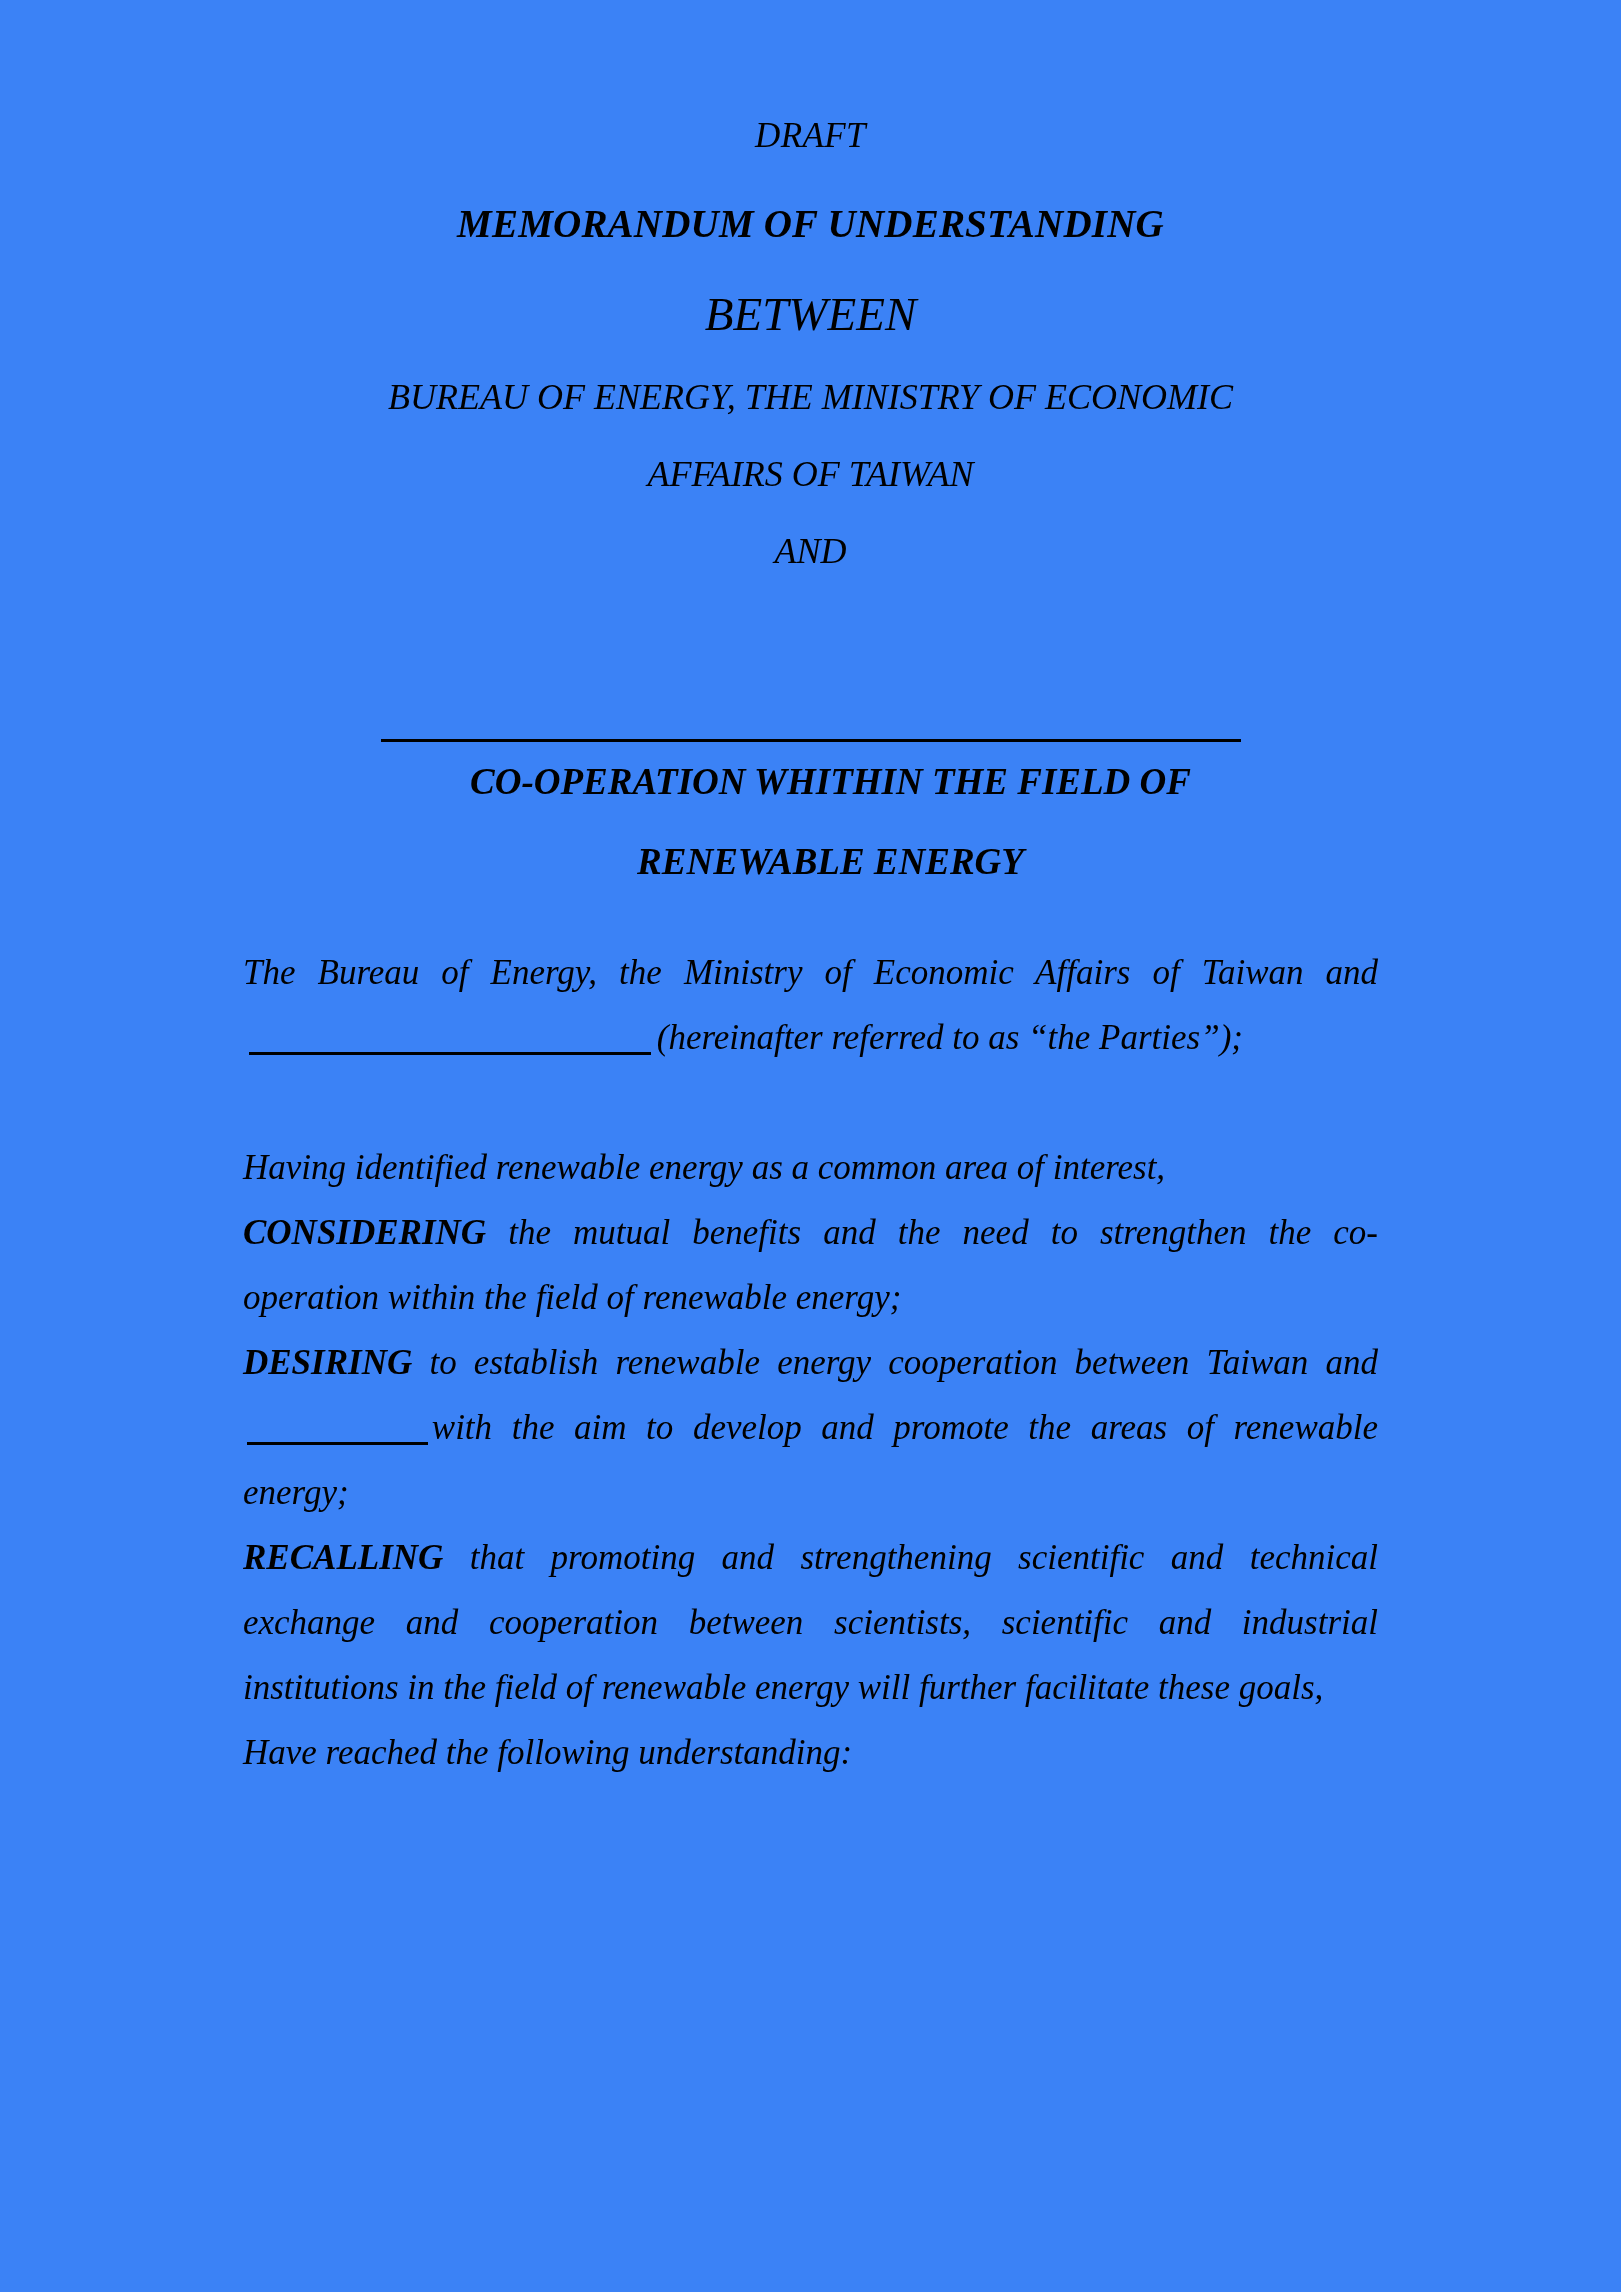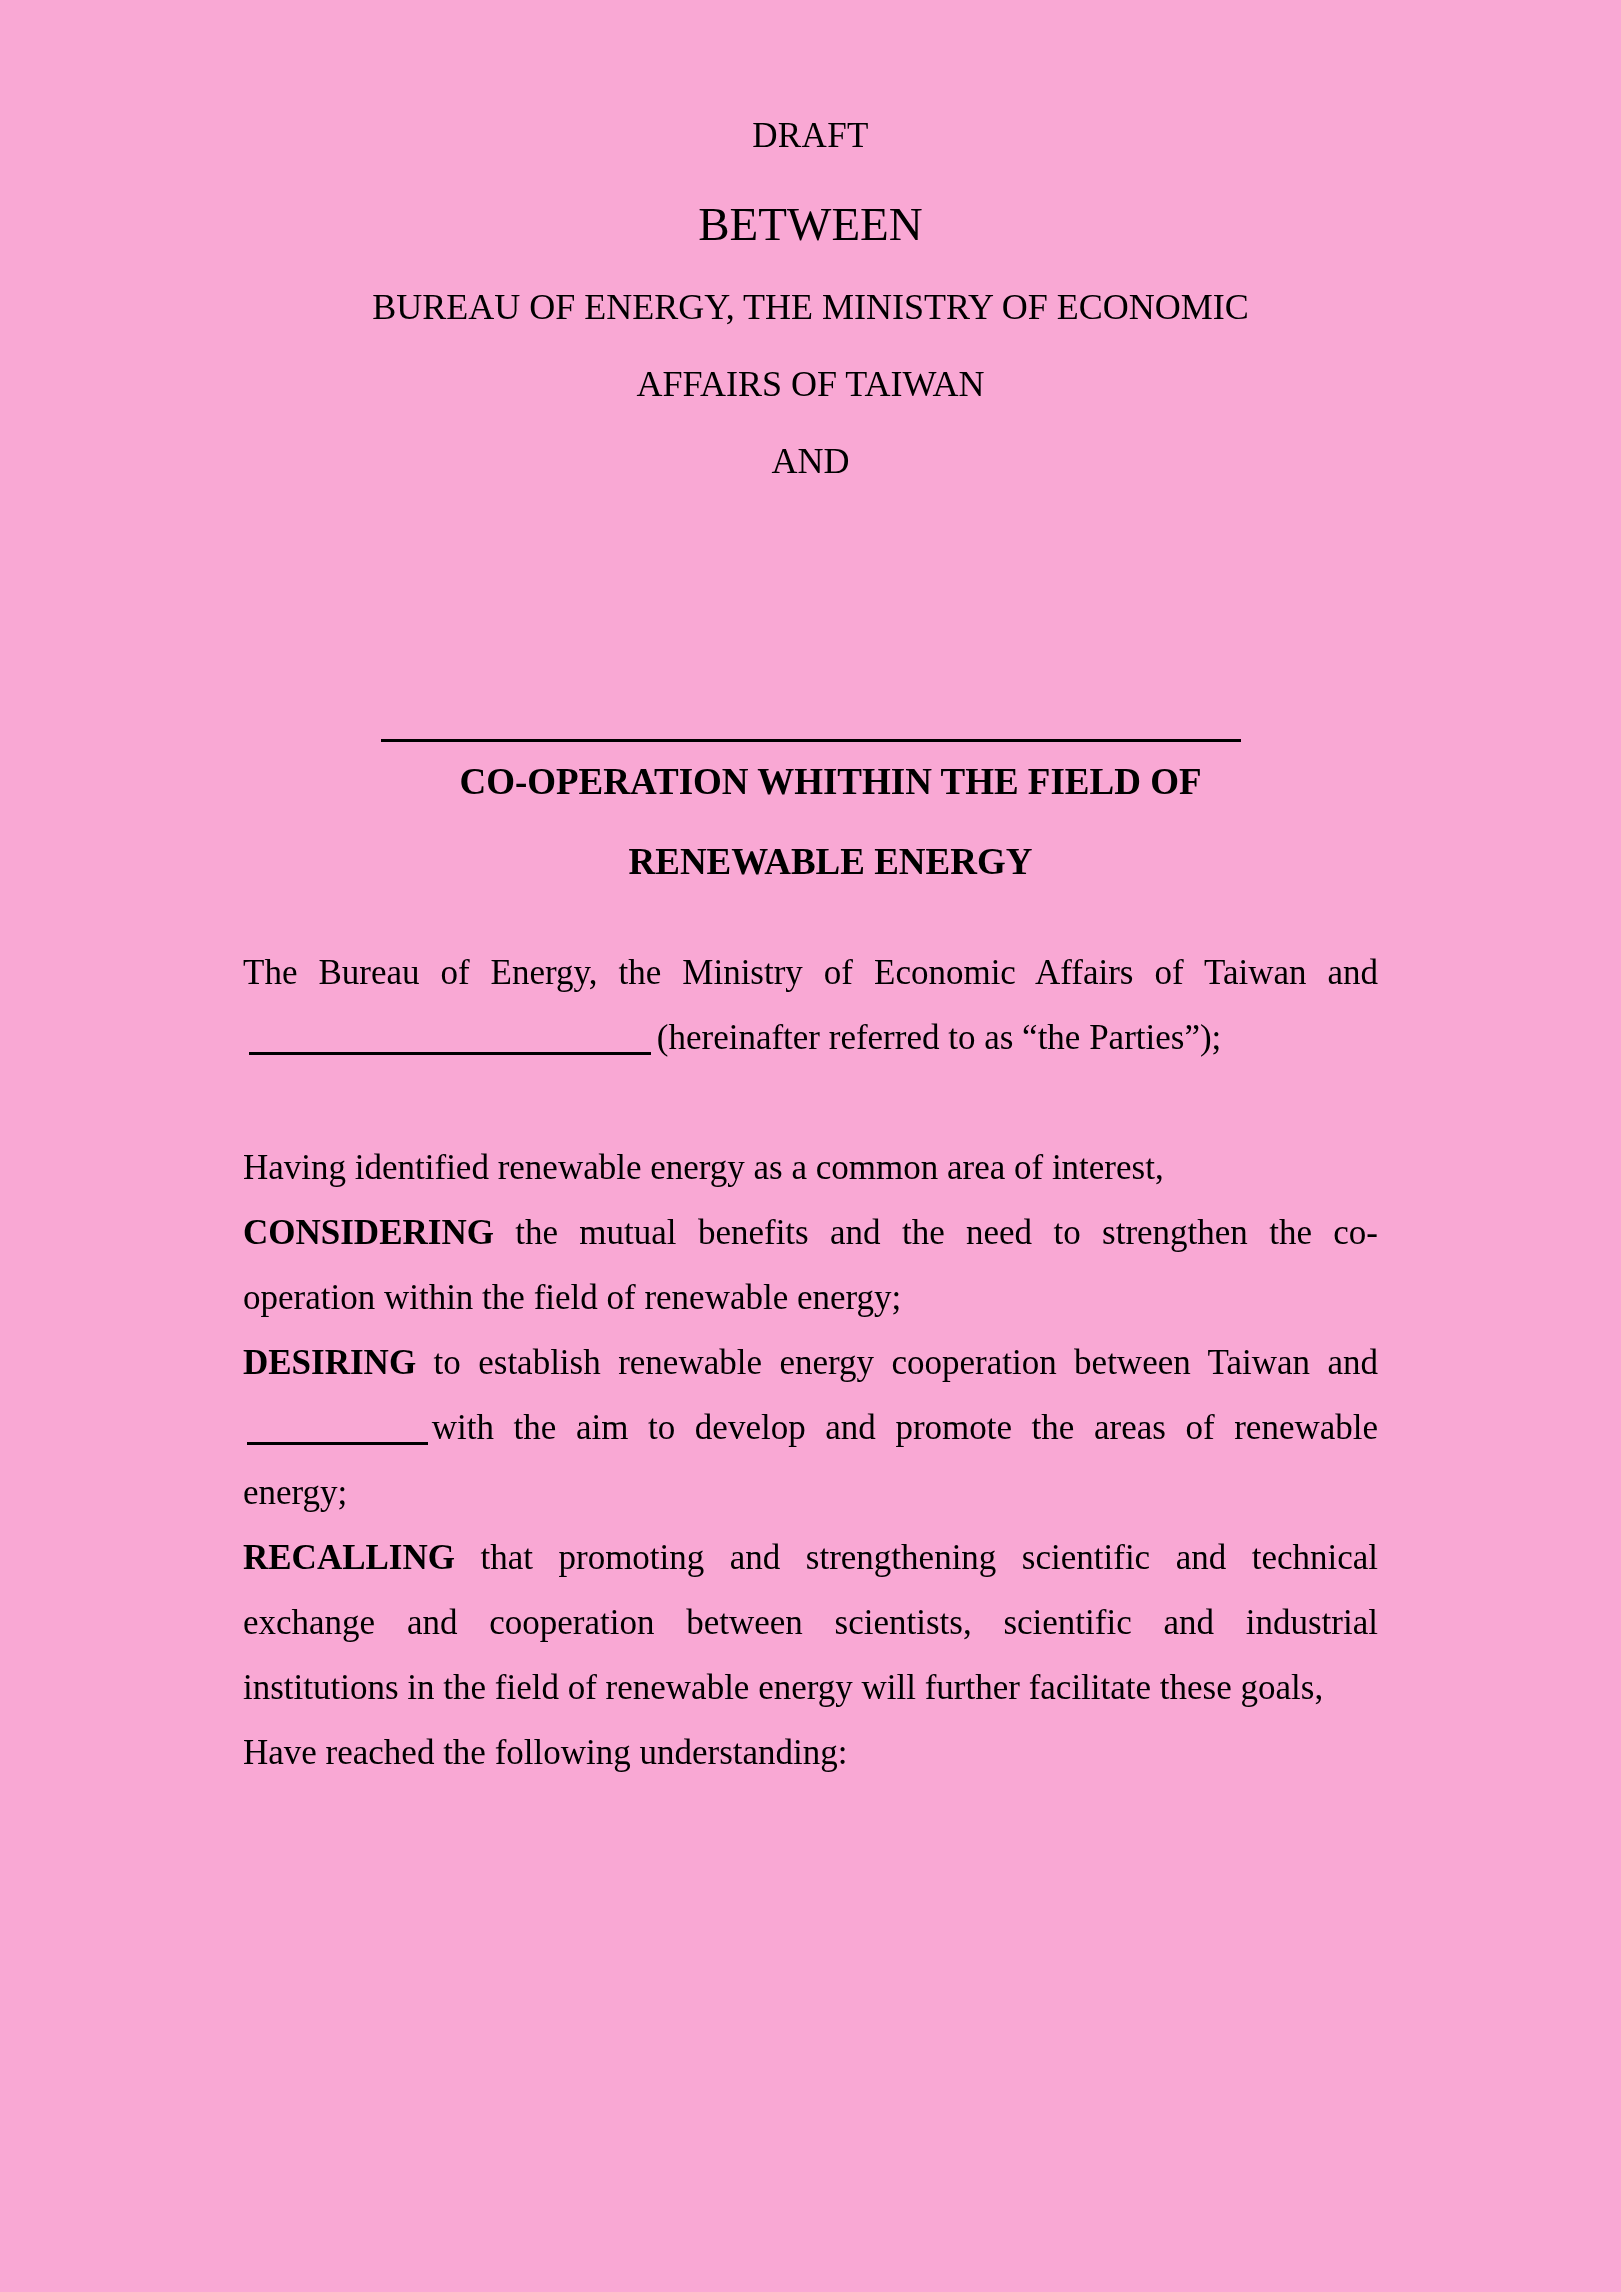--- a/index.html
+++ b/index.html
@@ -4,25 +4,26 @@
 <style>
   html, body {
     margin: 0;
     padding: 0;
     background: #ffffff;
   }
   .page {
     position: relative;
     width: 1621px;
     height: 2293px;
-    background: #f9a8d4;
+    background: #3b82f6;
     margin: 0 auto;
     overflow: hidden;
     font-family: "Liberation Serif", "DejaVu Serif", serif;
     color: #000000;
+    font-style: italic;
     -webkit-font-smoothing: antialiased;
   }
 
   
   .header {
     position: absolute;
     left: 0;
     top: 0;
     width: 1621px;
     text-align: center;
@@ -136,20 +137,21 @@
     font-weight: bold;
   }
 </style>
 </head>
 <body>
 
 <div class="page">
 
   <div class="header">
     <div class="draft-line">DRAFT</div>
+    <div class="mou-title">MEMORANDUM OF UNDERSTANDING</div>
     <div class="between-line">BETWEEN</div>
     <div class="party-line-1">BUREAU OF ENERGY, THE MINISTRY OF ECONOMIC</div>
     <div class="party-line-2">AFFAIRS OF TAIWAN</div>
     <div class="and-line">AND</div>
   </div>
 
   <div class="blank-rule-wrap">
     <span class="blank-rule"></span>
   </div>
 

